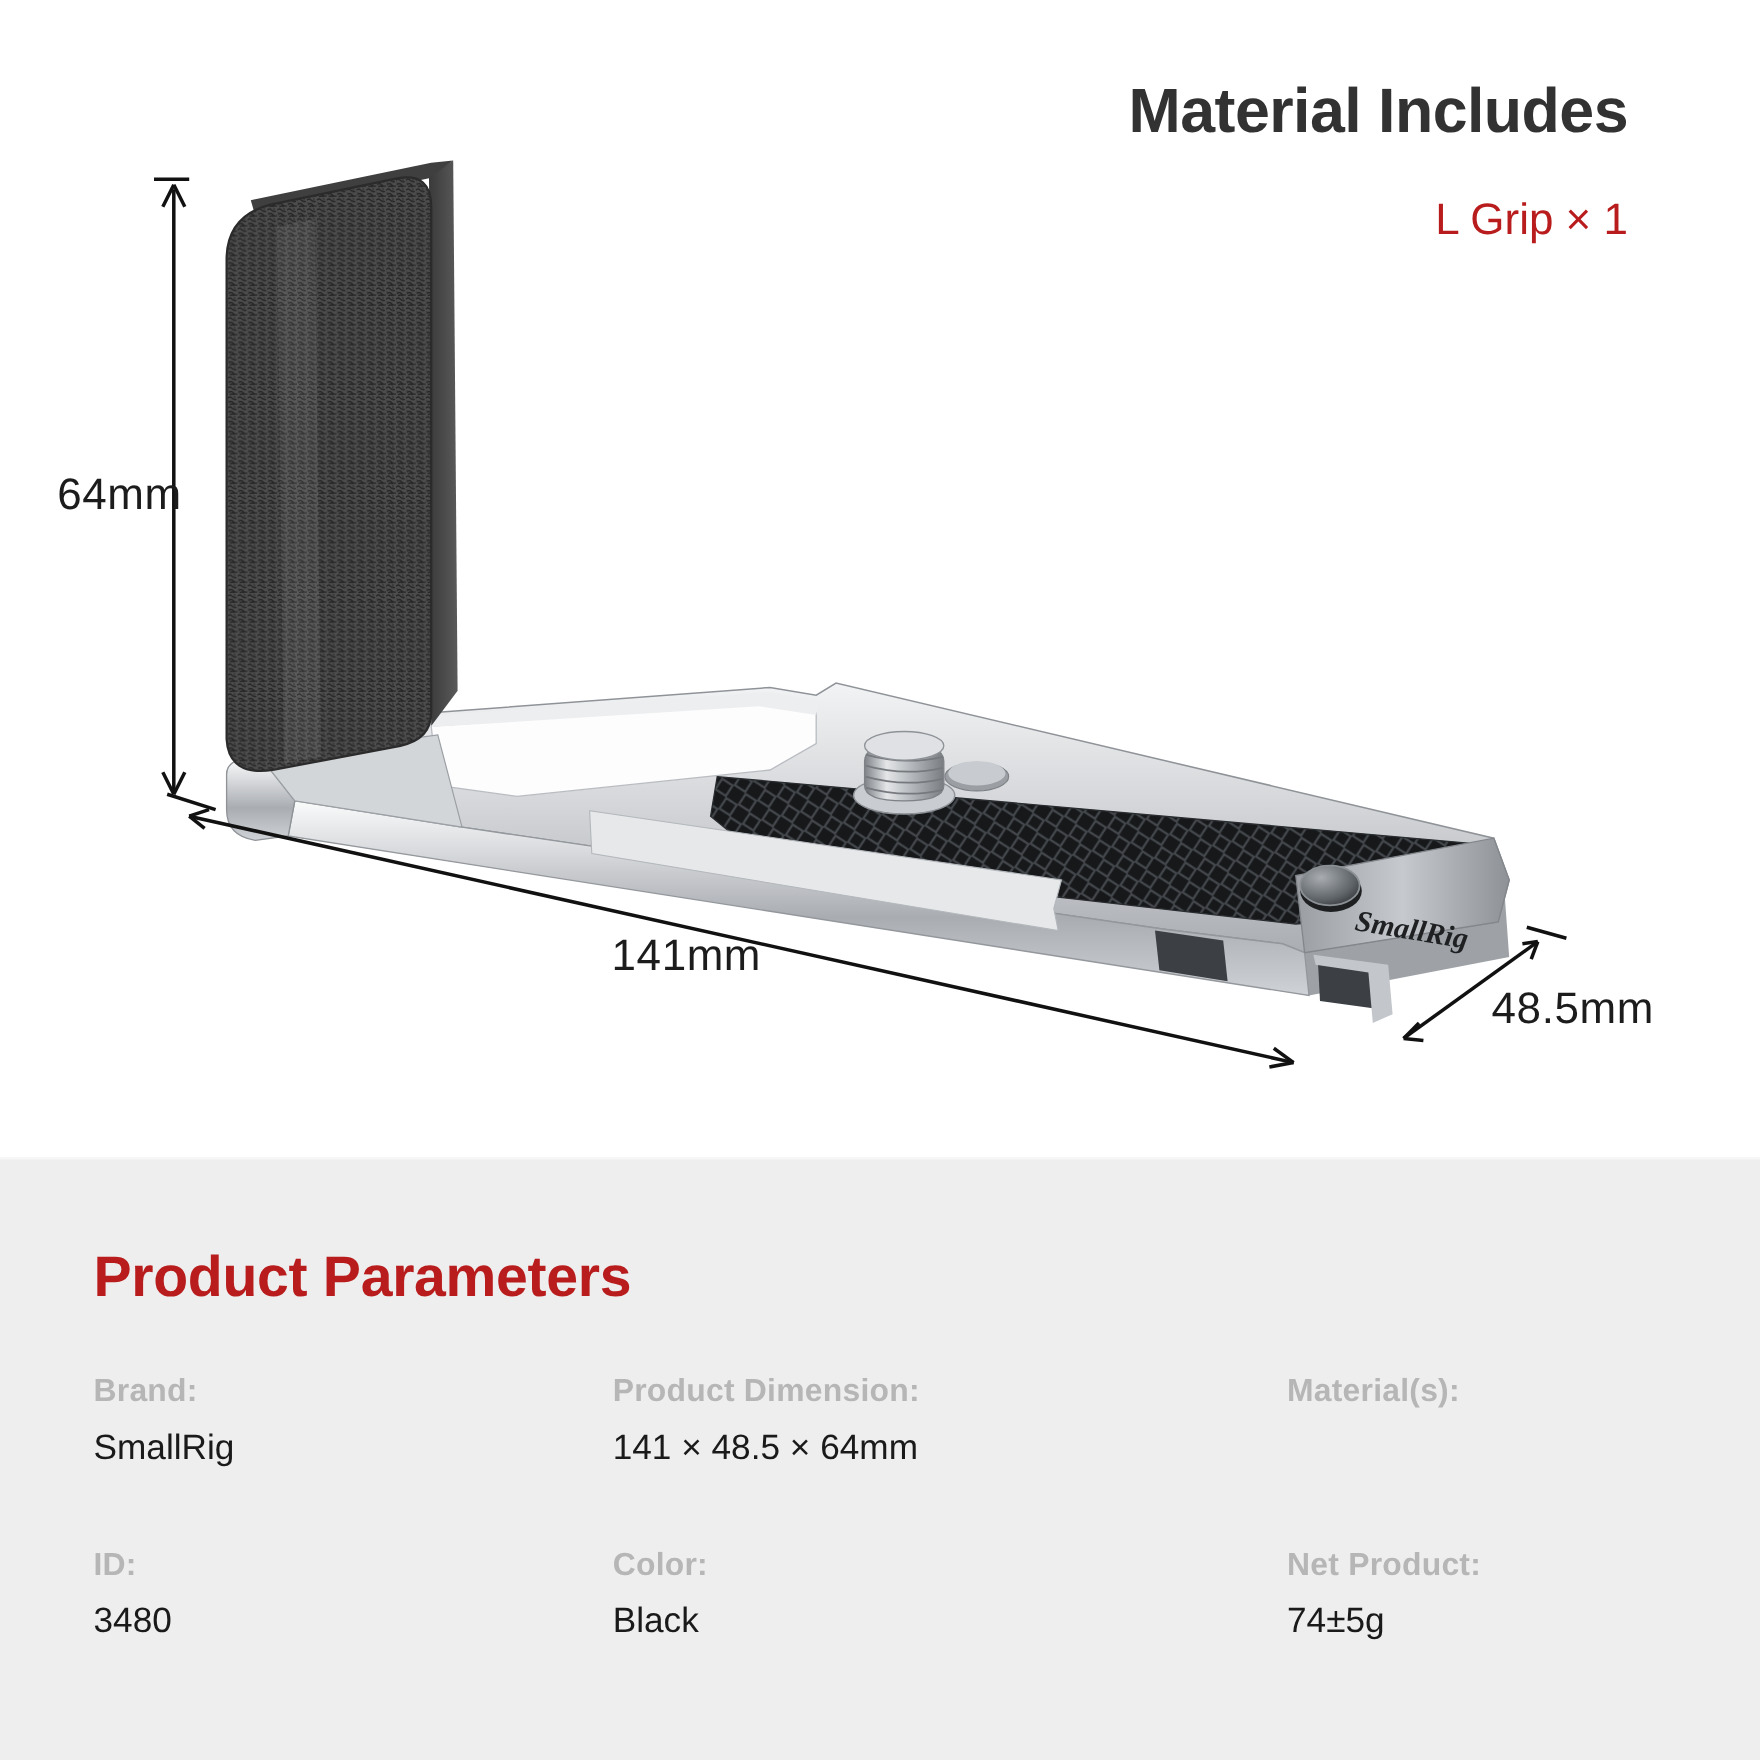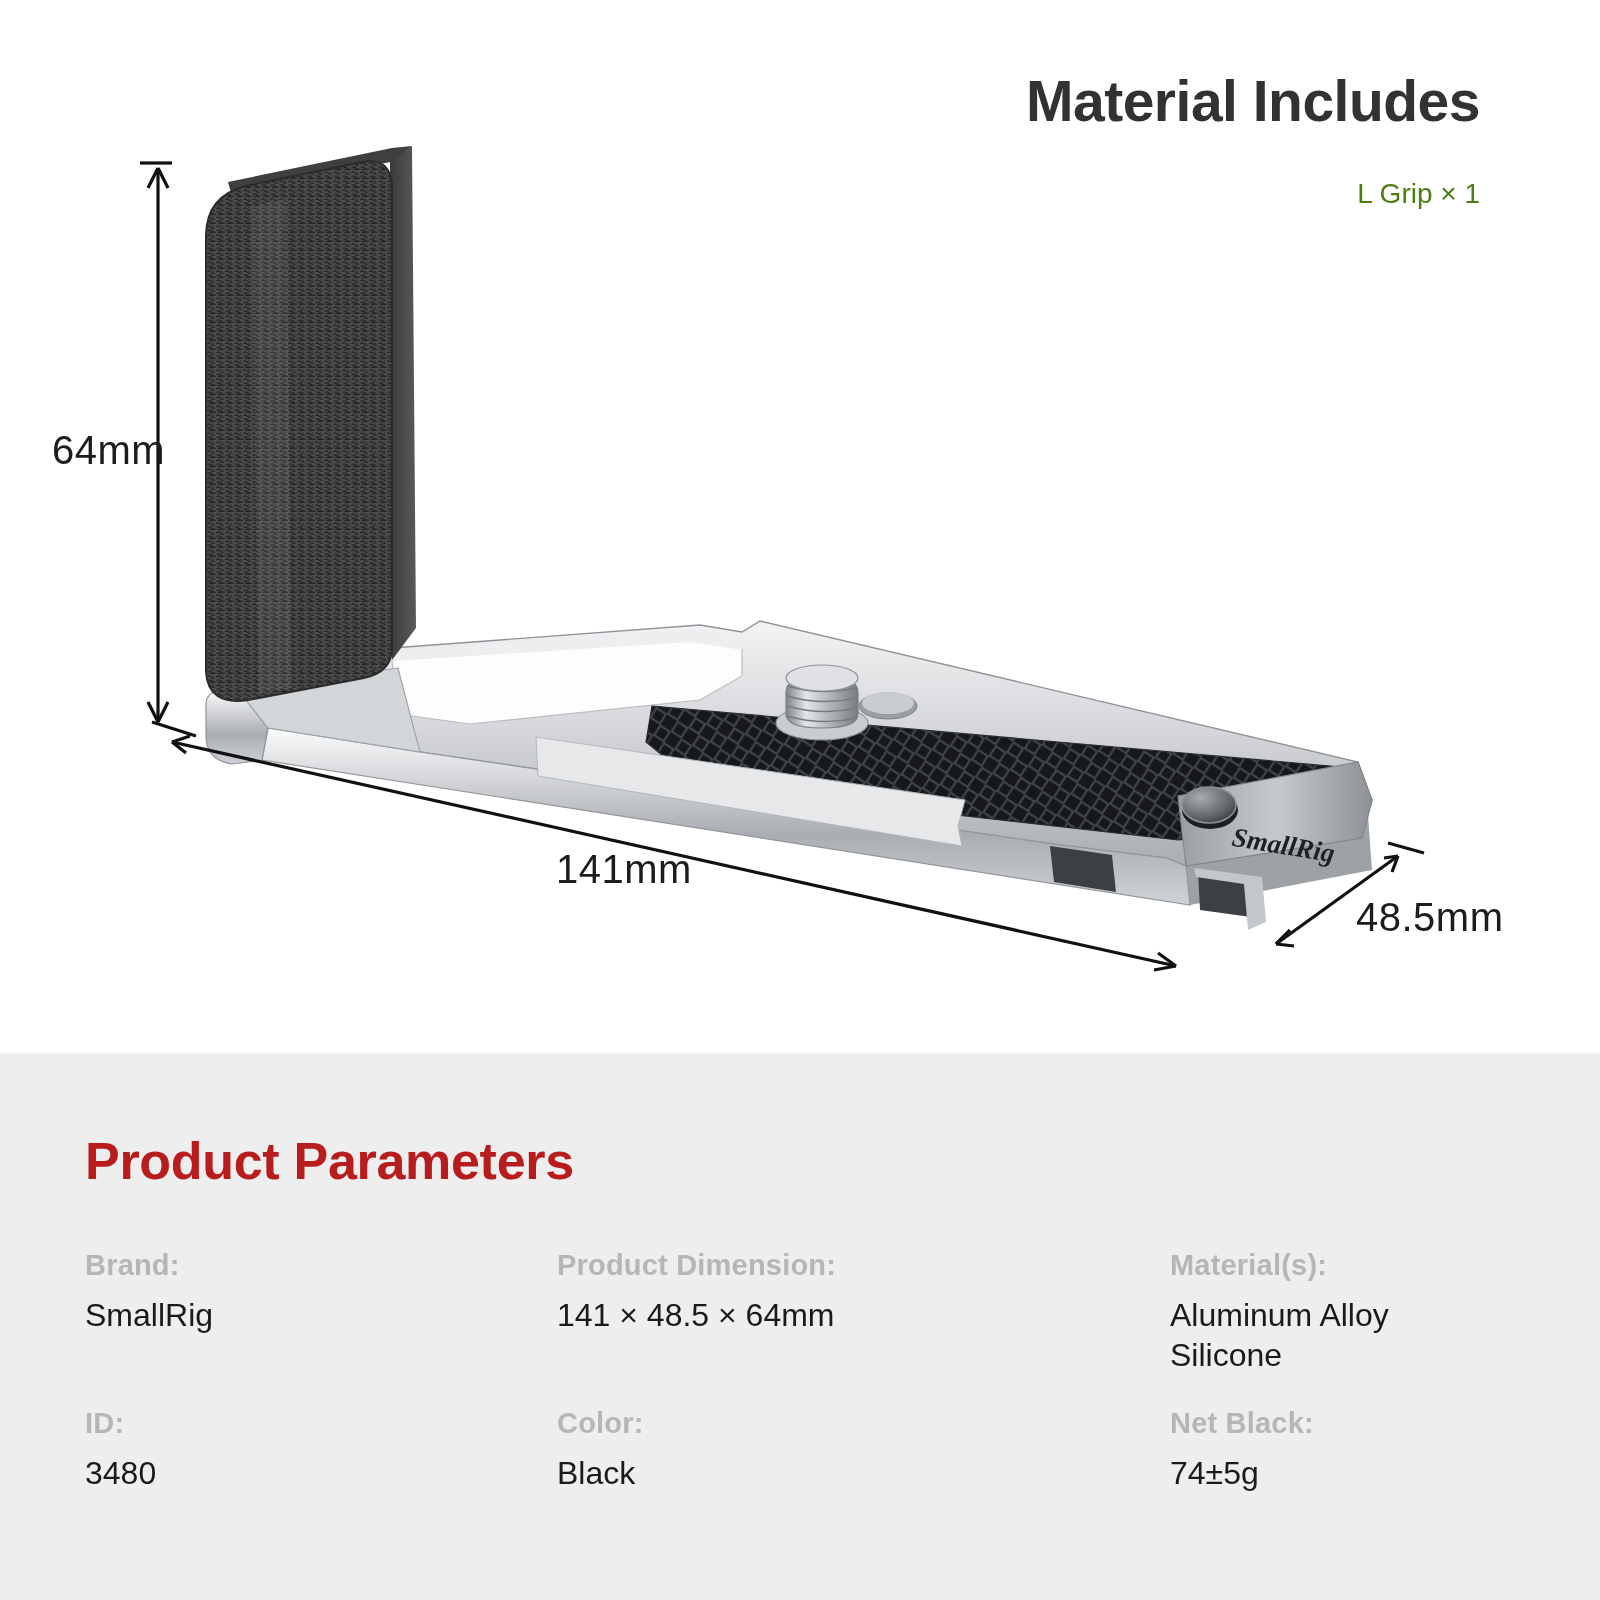--- a/index.html
+++ b/index.html
@@ -18,21 +18,21 @@
   }
   #package-heading {
     position:absolute; right:120px; top:68px;
     font-size:57px; font-weight:bold; color:#323232;
     letter-spacing:-0.5px;
     font-stretch:condensed;
     white-space:nowrap;
   }
   #package-subtitle {
     position:absolute; right:120px; top:178px;
-    font-size:28px; font-weight:300; color:#4d7c0f;
+    font-size:40px; font-weight:300; color:#b91c1c;
     white-space:nowrap;
   }
 
   
   #product-render { position:absolute; left:0; top:0; width:1600px; height:1052px; }
   #product-svg { display:block; width:1600px; height:1052px; }
 
   
   .dim-label {
     position:absolute; font-size:40px; color:#1c1c1c;
@@ -224,31 +224,30 @@
         <div class="param-cell col-1">
           <div class="param-label">Brand:</div>
           <div class="param-value">SmallRig</div>
         </div>
         <div class="param-cell col-2">
           <div class="param-label">Product Dimension:</div>
           <div class="param-value">141 × 48.5 × 64mm</div>
         </div>
         <div class="param-cell col-3">
           <div class="param-label">Material(s):</div>
-          <div class="param-value">Aluminum Alloy<br>Silicone</div>
         </div>
       </div>
       <div class="param-row">
         <div class="param-cell col-1">
           <div class="param-label">ID:</div>
           <div class="param-value">3480</div>
         </div>
         <div class="param-cell col-2">
           <div class="param-label">Color:</div>
           <div class="param-value">Black</div>
         </div>
         <div class="param-cell col-3">
-          <div class="param-label">Net Black:</div>
+          <div class="param-label">Net Product:</div>
           <div class="param-value">74±5g</div>
         </div>
       </div>
     </div>
 </div>
 
 </body></html>

